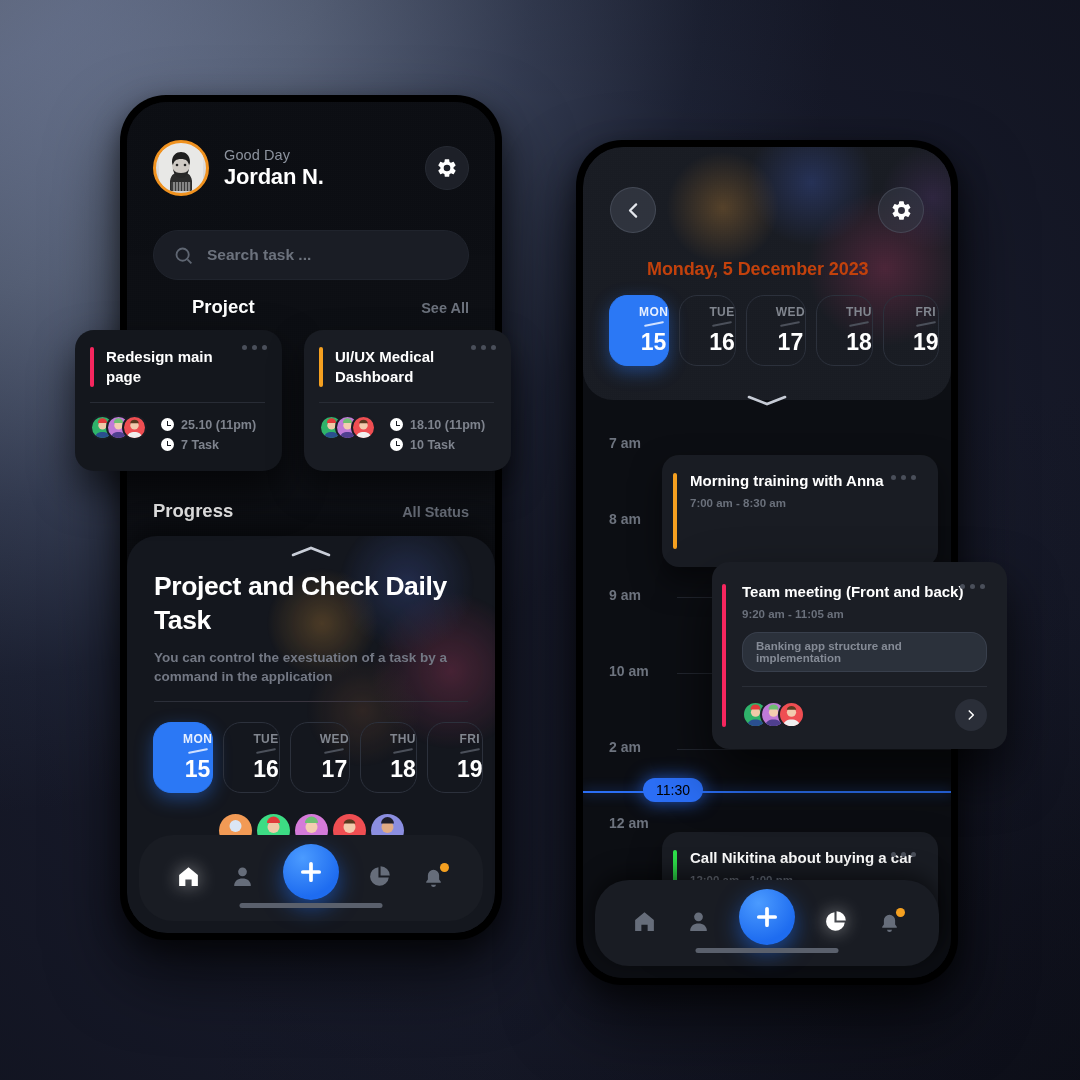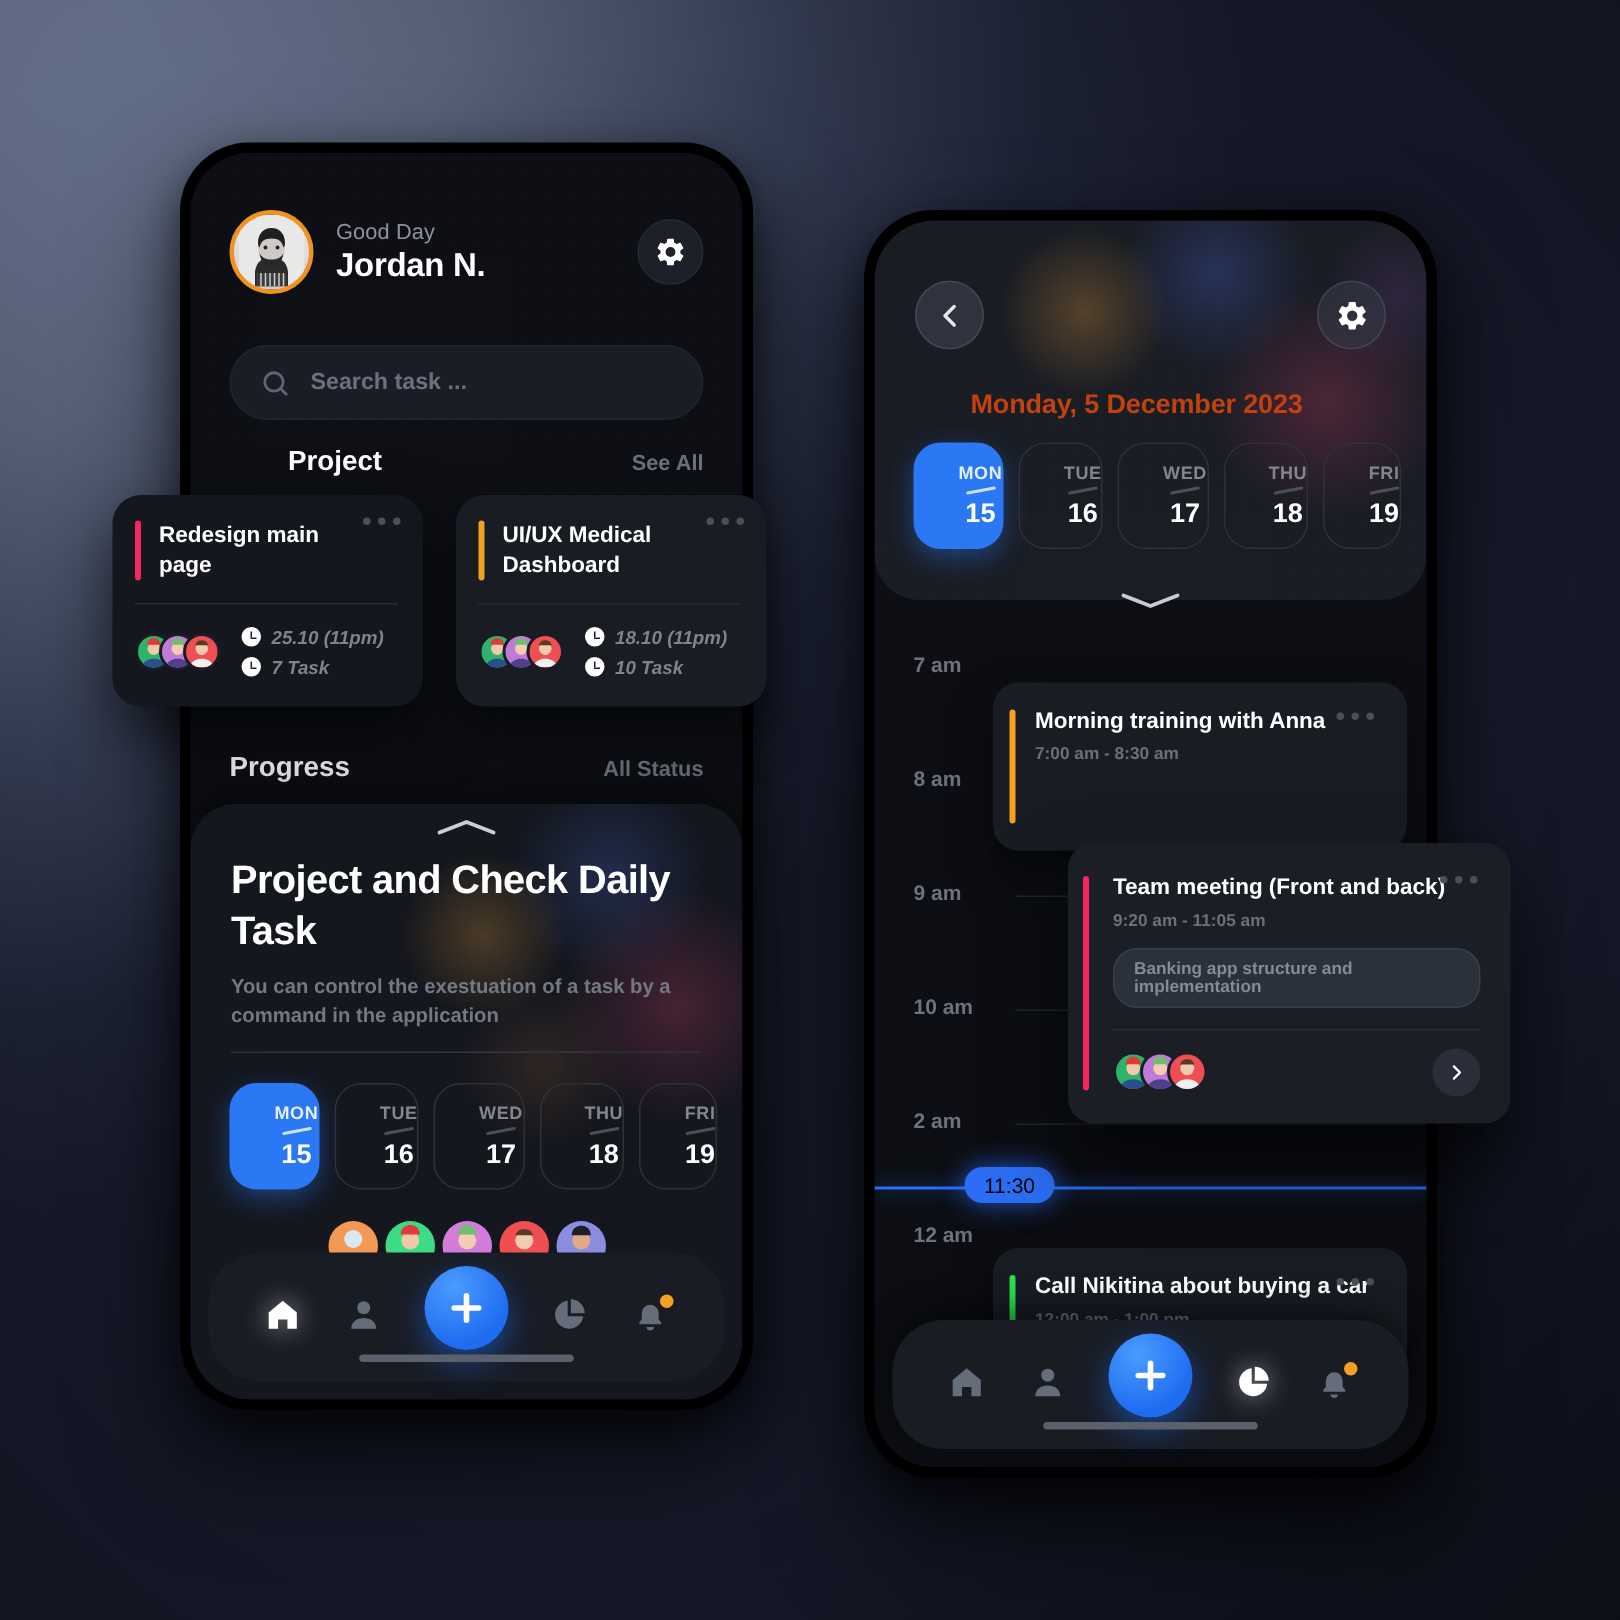--- a/index.html
+++ b/index.html
@@ -62,21 +62,21 @@
   .pcards{ position:absolute; left:-45px; top:228px; display:flex; gap:22px; }
   .pcard{ width:207px; border-radius:19px; background:#191c23; padding:17px 17px 16px 15px; position:relative;
           box-shadow:0 16px 32px rgba(0,0,0,.5); }
   .pcard.float{ background:#14171d; box-shadow:0 20px 42px rgba(0,0,0,.62); }
   .pc-top{ display:flex; gap:12px; }
   .pc-bar{ width:4px; border-radius:2px; flex:0 0 auto; }
   .pc-title{ font-size:15px; font-weight:bold; color:#fff; line-height:1.32; padding-right:16px; }
   .dots{ position:absolute; right:15px; top:15px; display:flex; gap:5px; }
   .dots i{ width:5px; height:5px; border-radius:50%; background:#4a4f5a; display:block; }
   .pc-div{ height:1px; background:#282c35; margin:15px 0 12px; }
-  .pc-bot{ display:flex; align-items:center; gap:14px;font-style:italic; }
+  .pc-bot{ display:flex; align-items:flex-start; gap:14px; }
   .stack{ display:flex; }
   .stack .av{ width:25px; height:25px; border-radius:50%; border:2px solid #191c23; margin-left:-9px; overflow:hidden; position:relative; }
   .stack .av:first-child{ margin-left:0; }
   .pc-meta{ font-size:12.5px; color:#7e838d; font-weight:bold; line-height:1.62; }
   .pc-meta div{ display:flex; align-items:center; gap:7px; }
   .clk{ width:13px; height:13px; border-radius:50%; background:#fff; position:relative; flex:0 0 auto; }
   .clk:before{ content:""; position:absolute; left:6px; top:2.4px; width:1.4px; height:4.6px; background:#191c23; }
   .clk:after{ content:""; position:absolute; left:6px; top:6.4px; width:4px; height:1.4px; background:#191c23; }
 
   
@@ -93,21 +93,21 @@
   .sh-title{ position:absolute; left:27px; top:34px; font-size:26.5px; font-weight:bold; color:#fff; line-height:1.27; letter-spacing:-.4px; }
   .sh-sub{ position:absolute; left:27px; right:28px; top:112px; font-size:13.5px; font-weight:bold; color:#737884; line-height:1.42; }
   .sh-div{ position:absolute; left:27px; right:27px; top:165px; height:1px;
      background:linear-gradient(90deg,#2b2f39,#3a3540 55%,#2b2f39); }
 
   .days{ position:absolute; left:26px; right:26px; top:186px; display:flex; gap:10px; }
   .day{ flex:1; height:71px; border-radius:18px; border:1px solid #2c313c; display:flex; flex-direction:column;
         align-items:center; justify-content:center; gap:3px;padding-left:29px; }
   .day .dn{ font-size:12px; font-weight:bold; color:#81868f; letter-spacing:.4px; }
   .day .dl{ width:20px; height:2px; background:#4b505a; transform:rotate(-11deg); border-radius:1px; margin:1px 0; }
-  .day .dd{ font-size:18px; font-weight:bold; color:#fff; }
+  .day .dd{ font-size:23px; font-weight:bold; color:#fff; }
   .day.on{ background:#2b78f5; border-color:#2b78f5; box-shadow:0 6px 18px rgba(43,120,245,.42); }
   .day.on .dn{ color:#e6efff; } .day.on .dl{ background:#cfe0ff; }
 
   .team{ position:absolute; left:0; right:0; top:278px; display:flex; justify-content:center; }
   .team .av{ width:33px; height:33px; border-radius:50%; margin:0 2.5px; overflow:hidden; position:relative; }
 
   
   .nav{ position:absolute; left:12px; right:12px; bottom:12px; height:86px; border-radius:34px 34px 34px 34px;
         background:#191c23; }
   .nav-row{ position:absolute; left:0; right:0; top:18px; display:flex; align-items:center; justify-content:space-around; padding:0 22px; }

